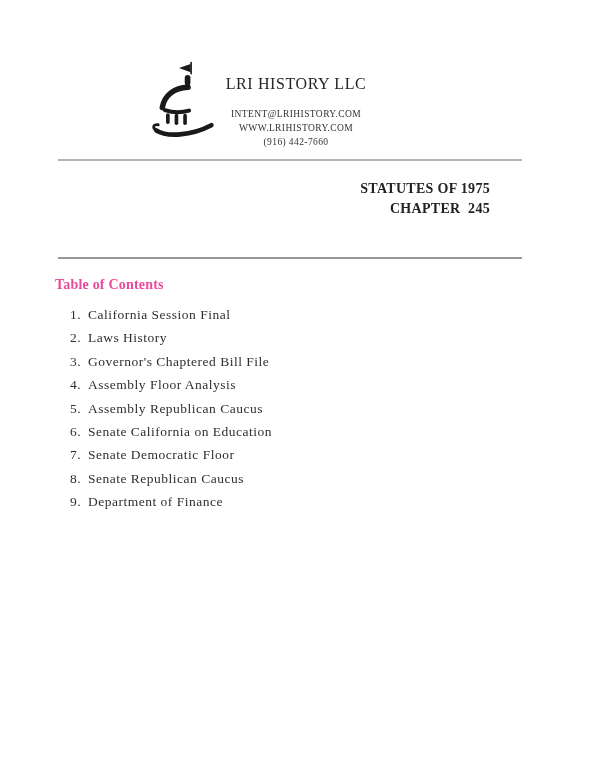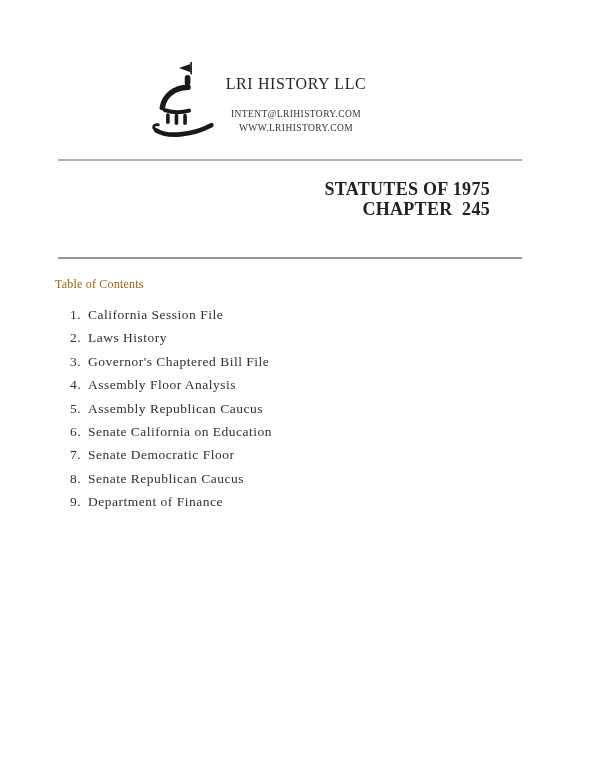--- a/index.html
+++ b/index.html
@@ -60,36 +60,36 @@
   
   .reference {
     position: absolute;
     left: 58px;
     top: 179px;
     width: 432px;
     text-align: right;
   }
   .ref-line {
     font-weight: bold;
-    font-size: 18px;
+    font-size: 14px;
     line-height: 20px;
     letter-spacing: 0.3px;
     color: #222222;
     white-space: pre; 
   }
 
   
   .toc-title {
     position: absolute;
     left: 55px;
     top: 277px;
-    font-weight: normal;
-    font-size: 12px;
+    font-weight: bold;
+    font-size: 14px;
     letter-spacing: 0.2px;
-    color: #a16207;
+    color: #ec4899;
   }
   .toc-list {
     position: absolute;
     left: 70px;
     top: 303px;
     list-style: none;
   }
   .toc-item {
     display: flex;
     line-height: 23.4px;
@@ -128,37 +128,38 @@
       <path d="M15.5,70.5 C26,77.5 50,76 70,65.5" stroke-width="4.6"></path>
 
       <path d="M15.5,70.5 C11.5,68 12.5,64.5 17.5,65" stroke-width="2.8"></path>
     </g>
   </svg>
 
   <div class="header-text">
     <div class="company-name">LRI HISTORY LLC</div>
     <div class="contact-line">INTENT@LRIHISTORY.COM</div>
     <div class="contact-line">WWW.LRIHISTORY.COM</div>
+    <div class="contact-line">(916) 442-7660</div>
   </div>
 
   <div class="rule rule-top"></div>
 
   <div class="reference">
     <div class="ref-line">STATUTES OF 1975</div>
     <div class="ref-line">CHAPTER  245</div>
   </div>
 
   <div class="rule rule-mid"></div>
 
   <div class="toc-title">Table of Contents</div>
 
   <ol class="toc-list">
     <li class="toc-item">
       <span class="toc-num">1.</span>
-      <span class="toc-label">California Session File</span>
+      <span class="toc-label">California Session Final</span>
     </li>
     <li class="toc-item">
       <span class="toc-num">2.</span>
       <span class="toc-label">Laws History</span>
     </li>
     <li class="toc-item">
       <span class="toc-num">3.</span>
       <span class="toc-label">Governor's Chaptered Bill File</span>
     </li>
     <li class="toc-item">

